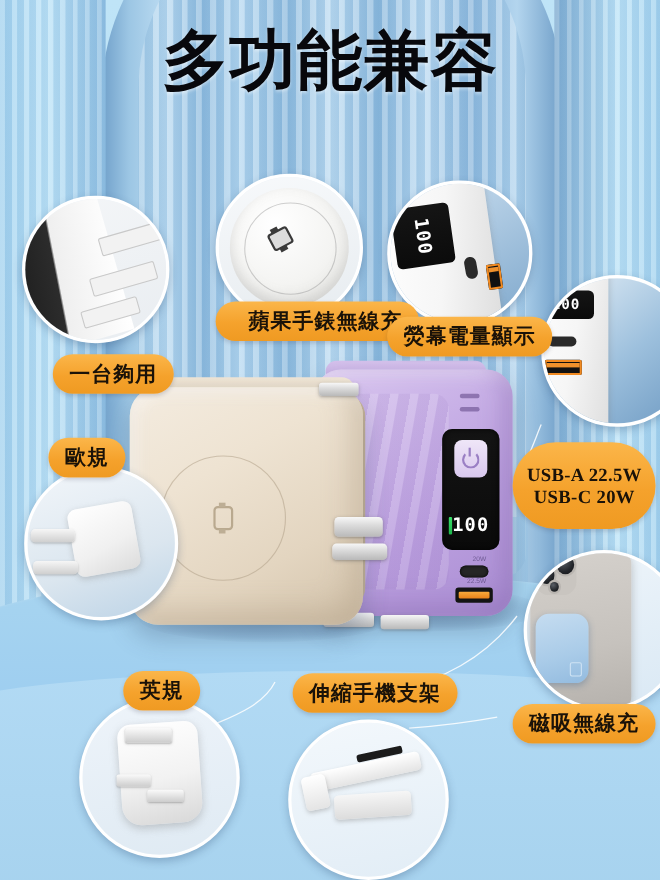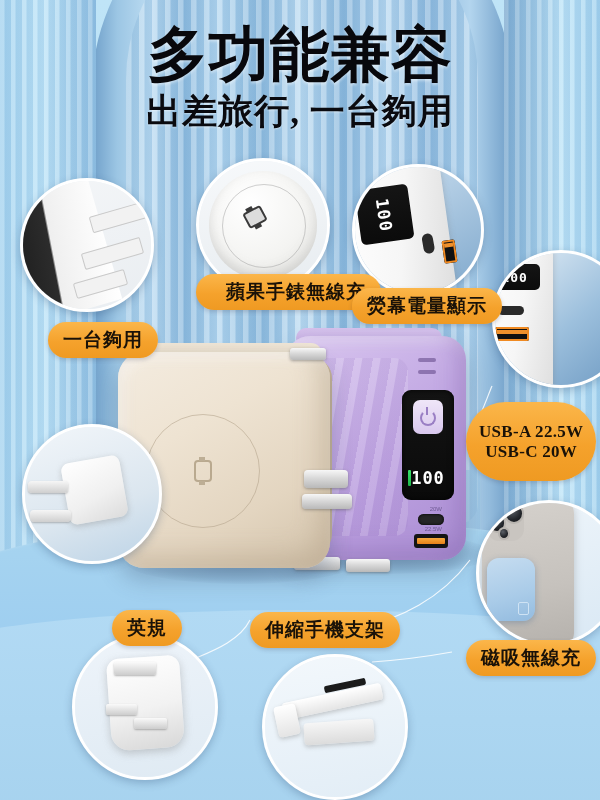--- a/index.html
+++ b/index.html
@@ -78,21 +78,21 @@
   .badge.lat{font-family:"Liberation Serif","DejaVu Serif",serif;font-size:17px;
     padding:20px 13px;line-height:1.15;letter-spacing:.3px;}
   .badge.lat span{display:block;}
 
   #badge-fold{left:48px;top:322px;}
   #badge-watch{left:196px;top:274px;padding-left:30px;}
   #badge-screen{left:352px;top:288px;}
   #badge-eu{left:44px;top:398px;}
   #badge-usb{left:466px;top:402px;text-align:center;}
   #badge-uk{left:112px;top:610px;}
-  #badge-stand{left:250px;top:612px;}
+  #badge-stand{left:266px;top:612px;}
   #badge-mag{left:466px;top:640px;}
 
   
   .inset{position:absolute;border-radius:50%;overflow:hidden;z-index:50;
     border:3px solid #ffffff;
     box-shadow:0 3px 8px rgba(40,70,110,.30);
     background:#eef4f9;}
   .inset .ph{position:absolute;inset:0;}
 
   #inset-fold{left:20px;top:178px;width:128px;height:128px;}
@@ -246,21 +246,20 @@
   <div class="bg-left-col"></div>
   <div class="bg-stripes-l"></div>
   <div class="bg-right-col"></div>
   <div class="bg-stripes-r"></div>
   <div class="bg-podium"></div>
   <div class="bg-floor"></div>
   <div class="bg-floor2"></div>
 
   <div class="headline-wrap">
     <div class="headline">多功能兼容</div>
-    <div class="subheadline">出差旅行, 一台夠用</div>
   </div>
 
   <svg class="leader" style="left:0;top:0;width:600px;height:800px;">
     <path d="M470 560 C 440 600, 400 618, 360 628"></path>
     <path d="M452 652 C 430 656, 400 660, 372 662"></path>
     <path d="M250 620 C 240 640, 215 650, 196 658"></path>
     <path d="M470 430 C 480 420, 486 400, 492 386"></path>
   </svg>
 
   <div class="prod-shadow" style="left:126px;top:540px;width:230px;height:44px;"></div>
@@ -372,20 +371,21 @@
       </div>
       <div class="mag-puck">
         <div class="mag-logo"></div>
       </div>
     </div>
   </div>
 
   <div class="badge cn" id="badge-fold">一台夠用</div>
   <div class="badge cn" id="badge-watch">蘋果手錶無線充</div>
   <div class="badge cn" id="badge-screen">熒幕電量顯示</div>
+  <div class="badge cn" id="badge-eu">歐規</div>
   <div class="badge lat" id="badge-usb">
     <div>
       <span>USB-A 22.5W</span>
       <span>USB-C 20W</span>
     </div>
   </div>
   <div class="badge cn" id="badge-uk">英規</div>
   <div class="badge cn" id="badge-stand">伸縮手機支架</div>
   <div class="badge cn" id="badge-mag">磁吸無線充</div>
 

